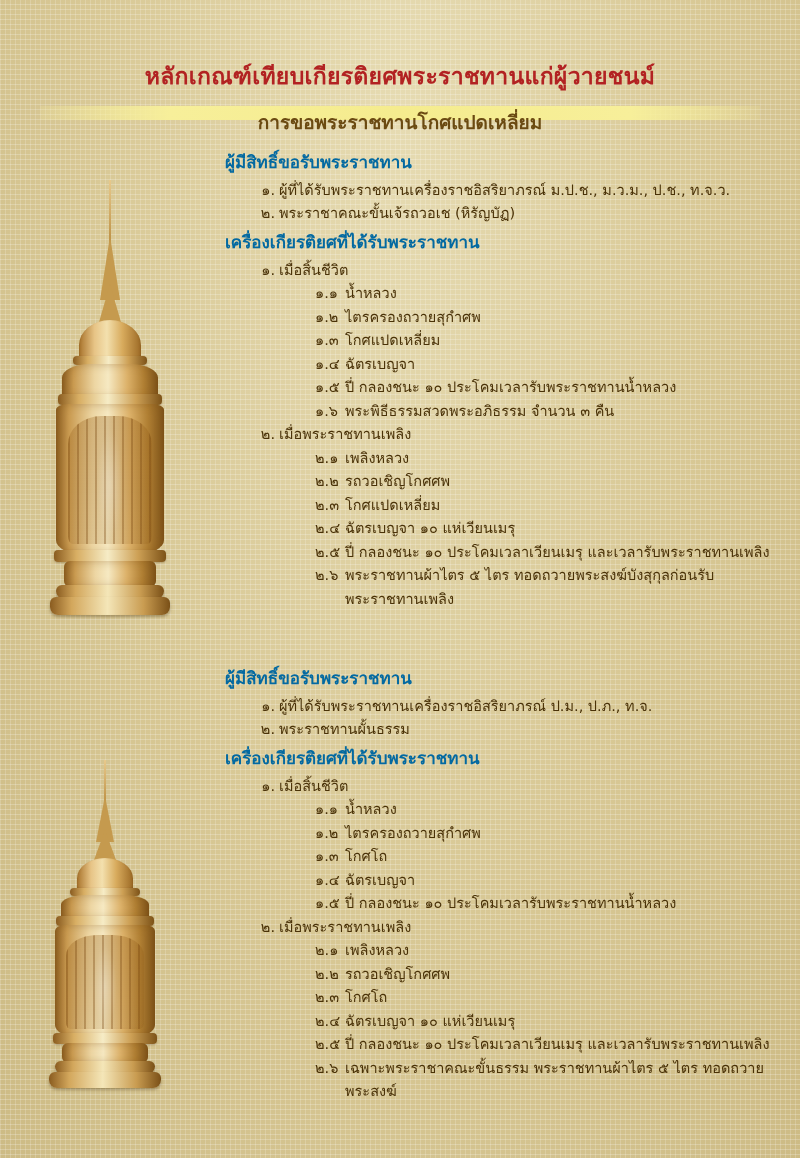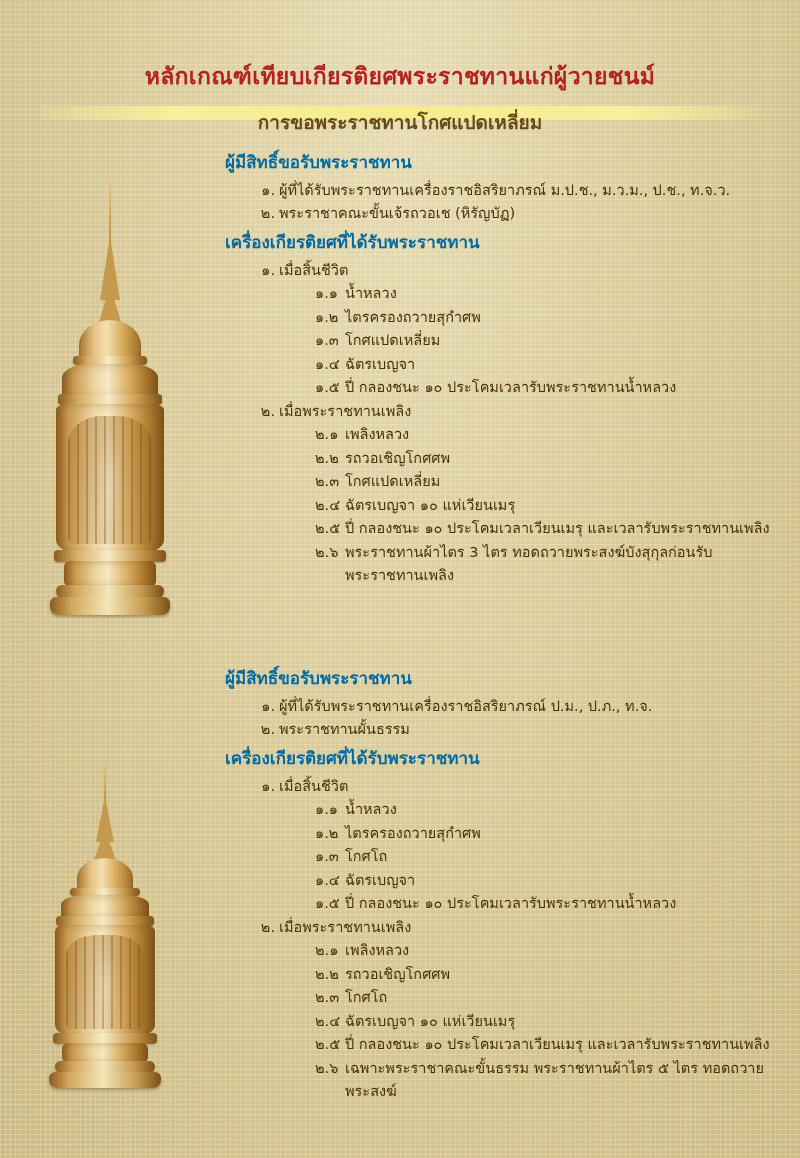--- a/index.html
+++ b/index.html
@@ -257,20 +257,24 @@
             <span class="txt">โกศแปดเหลี่ยม</span>
           </li>
           <li>
             <span class="num">๑.๔</span>
             <span class="txt">ฉัตรเบญจา</span>
           </li>
           <li>
             <span class="num">๑.๕</span>
             <span class="txt">ปี่ กลองชนะ ๑๐ ประโคมเวลารับพระราชทานน้ำหลวง</span>
           </li>
+          <li>
+            <span class="num">๑.๖</span>
+            <span class="txt">พระพิธีธรรมสวดพระอภิธรรม จำนวน ๓ คืน</span>
+          </li>
         </ul>
       </li>
       <li>
         <span class="num">๒.</span>
         <span class="txt">เมื่อพระราชทานเพลิง</span>
         <ul class="lvl2">
           <li>
             <span class="num">๒.๑</span>
             <span class="txt">เพลิงหลวง</span>
           </li>
@@ -285,21 +289,21 @@
           <li>
             <span class="num">๒.๔</span>
             <span class="txt">ฉัตรเบญจา ๑๐ แห่เวียนเมรุ</span>
           </li>
           <li>
             <span class="num">๒.๕</span>
             <span class="txt">ปี่ กลองชนะ ๑๐ ประโคมเวลาเวียนเมรุ และเวลารับพระราชทานเพลิง</span>
           </li>
           <li>
             <span class="num">๒.๖</span>
-            <span class="txt">พระราชทานผ้าไตร 3 ไตร ทอดถวายพระสงฆ์บังสุกุลก่อนรับพระราชทานเพลิง</span>
+            <span class="txt">พระราชทานผ้าไตร ๕ ไตร ทอดถวายพระสงฆ์บังสุกุลก่อนรับพระราชทานเพลิง</span>
           </li>
         </ul>
       </li>
     </ul>
   </div>
 
 
   <div class="urn" id="urn2">
     <div class="needle" style="top:0; height:48px;"></div>
     <div class="spire" style="top:36px; border-bottom-width:46px; border-left-width:9px; border-right-width:9px;"></div>

